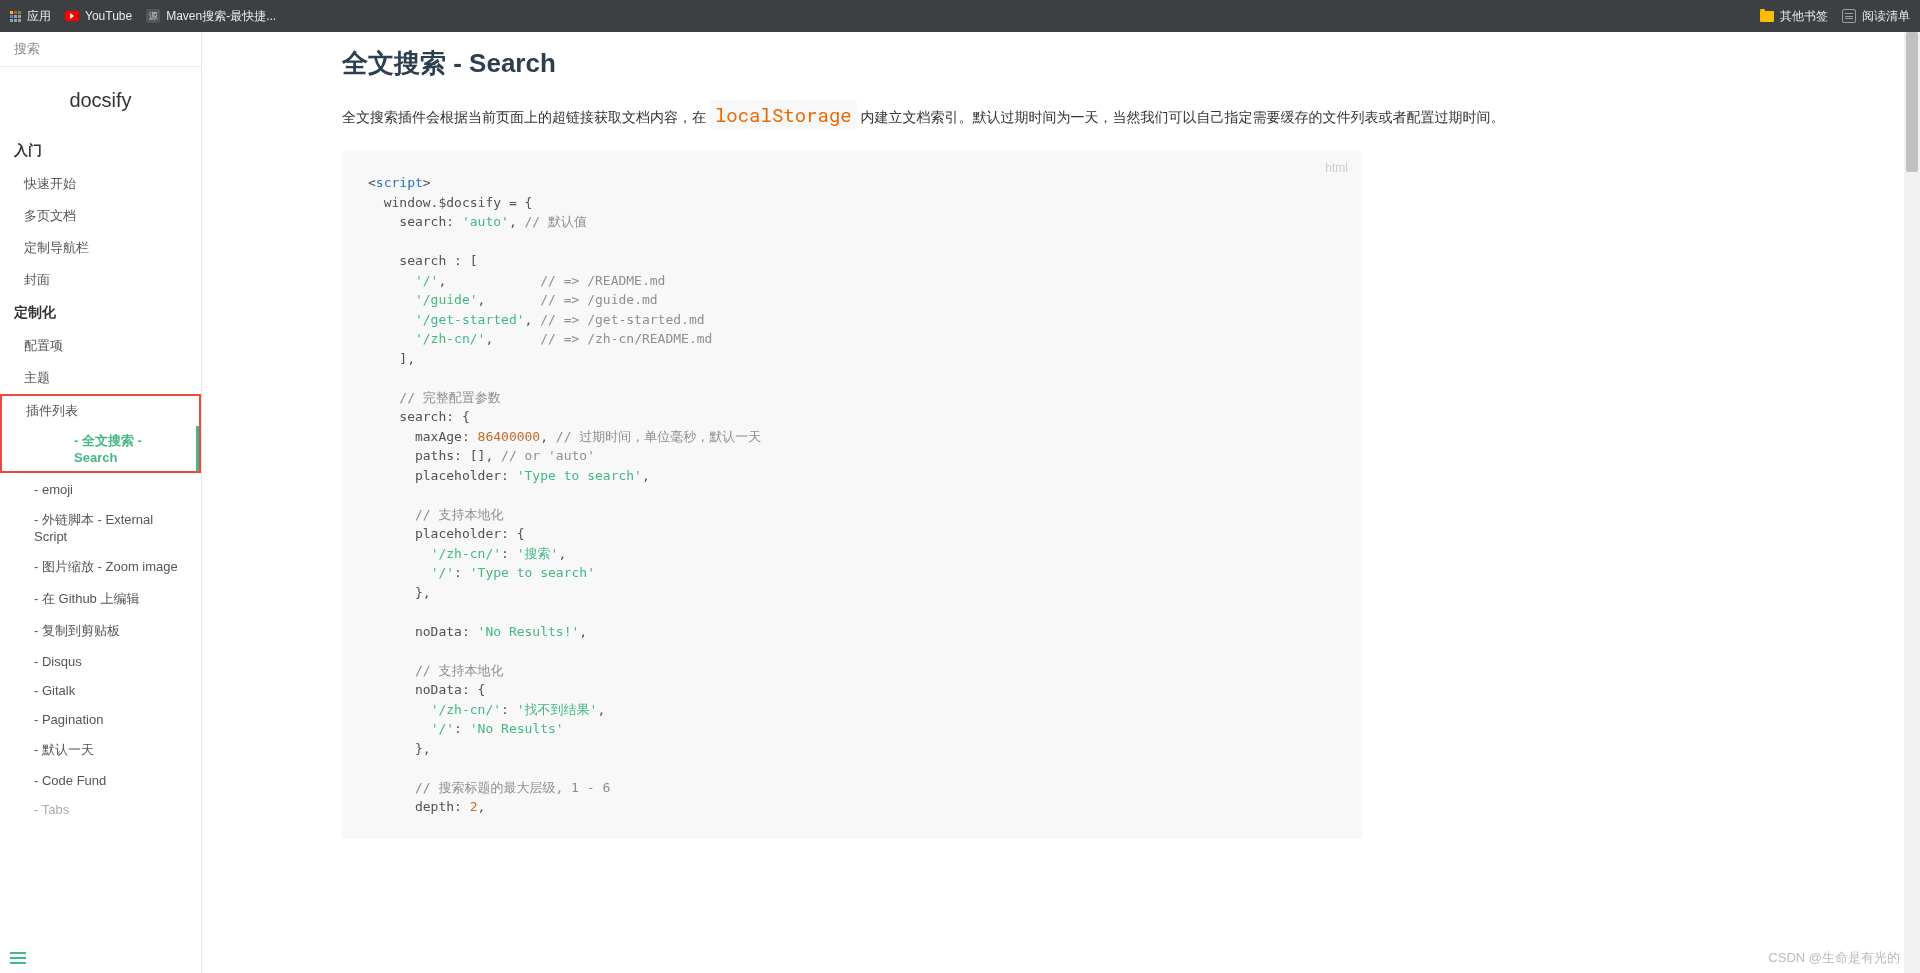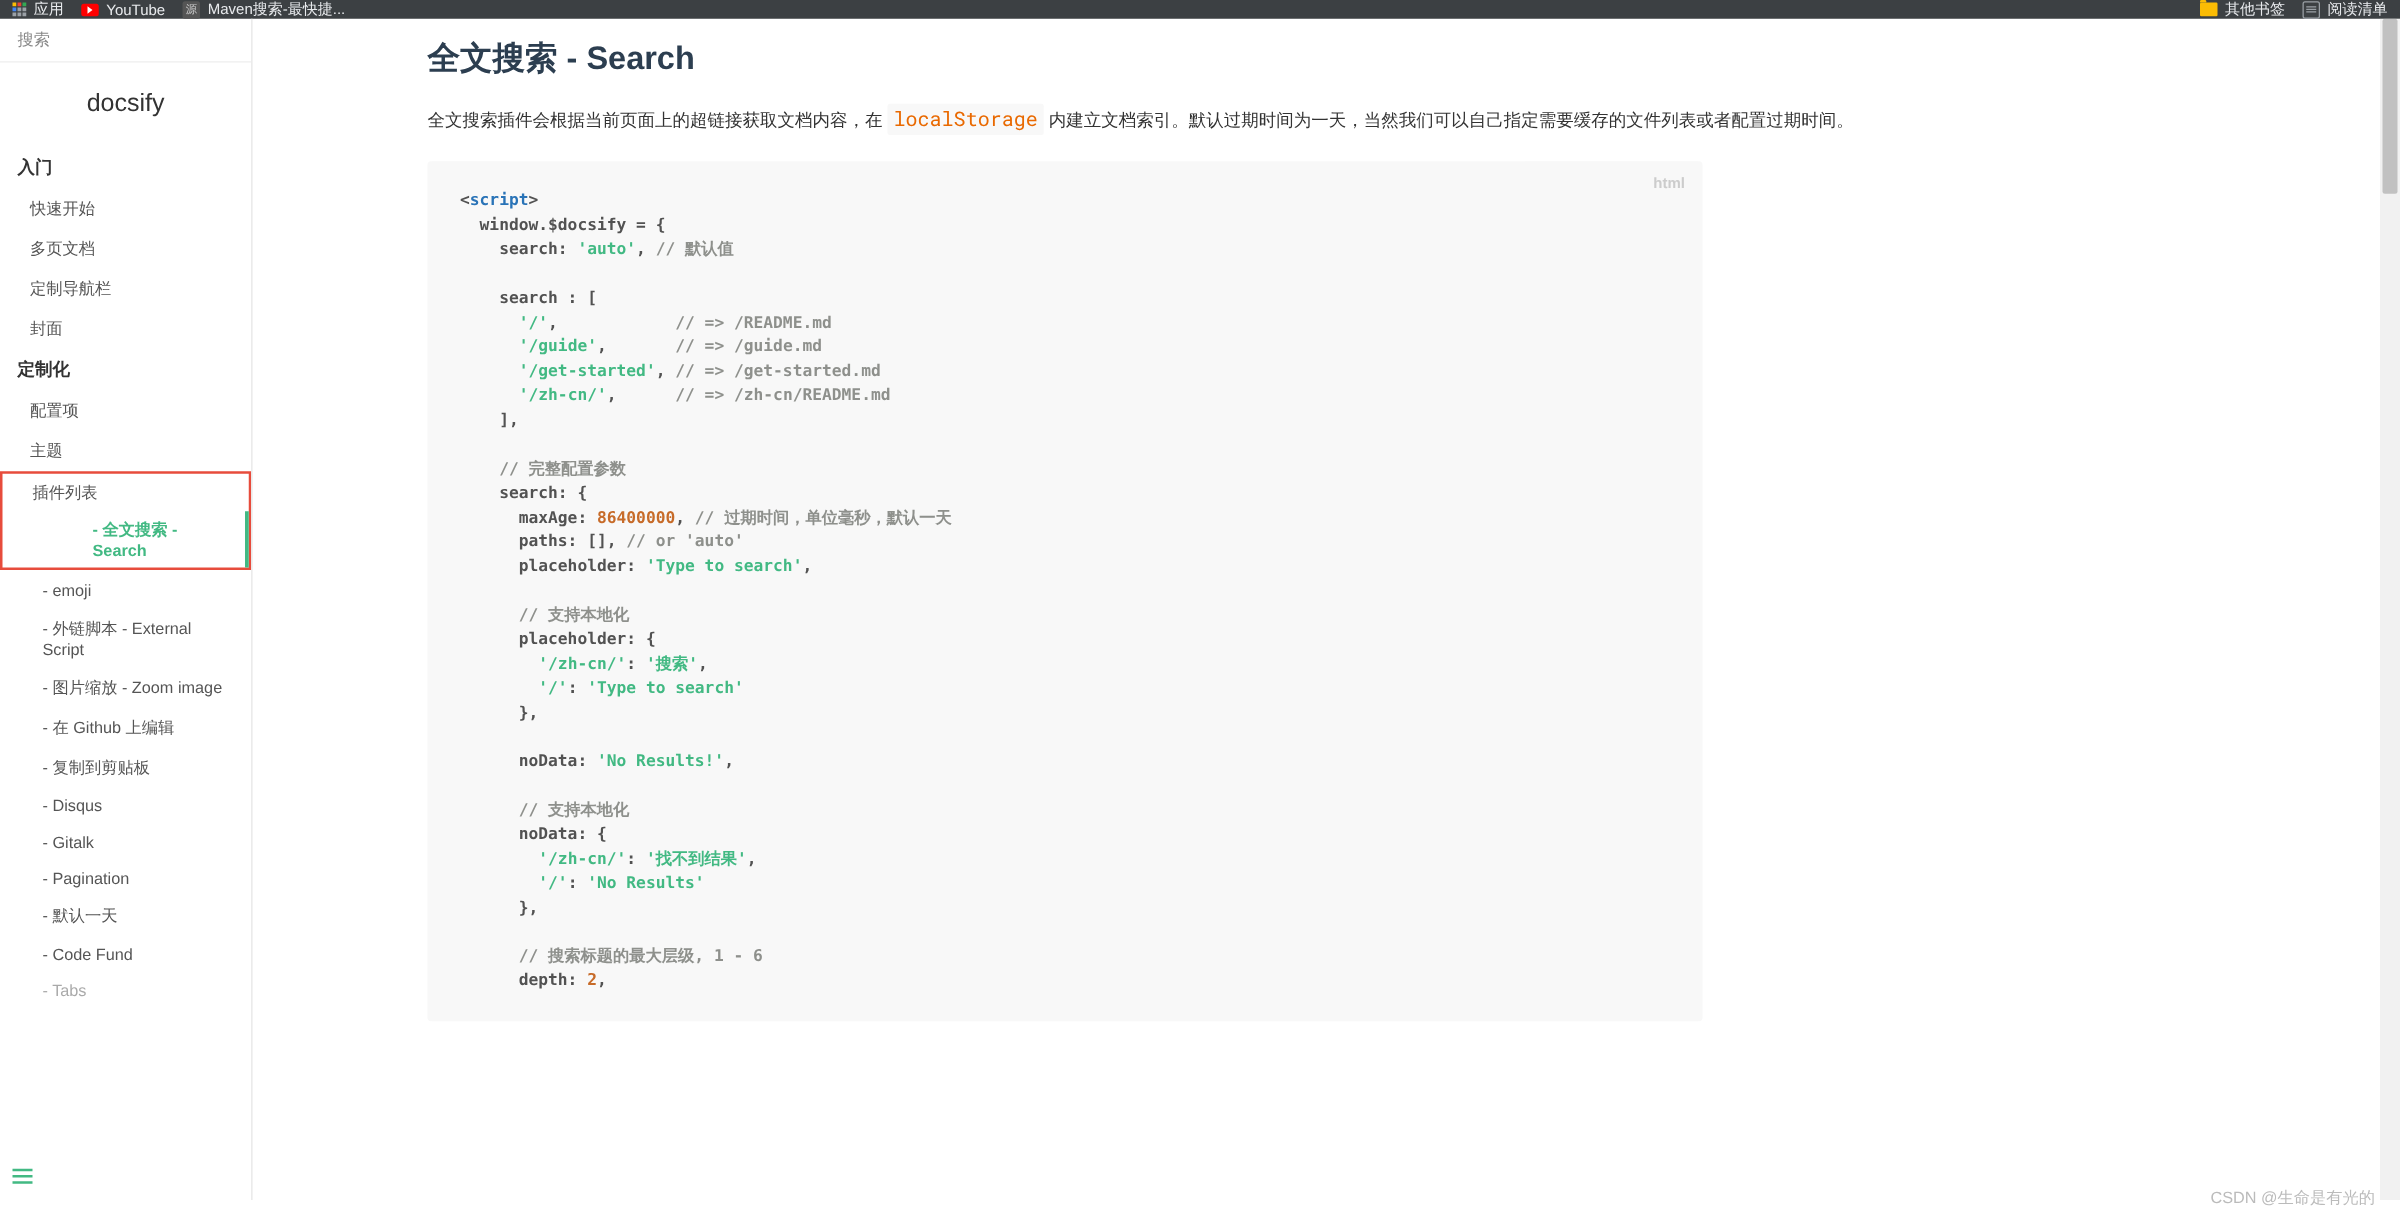--- a/index.html
+++ b/index.html
@@ -1,18 +1,18 @@
 <!DOCTYPE html>
 <html><head>
   <meta charset="utf-8">
   <style>
     * { margin: 0; padding: 0; box-sizing: border-box; }
     body { font-family: -apple-system, BlinkMacSystemFont, "Segoe UI", "Microsoft YaHei", sans-serif; font-size: 13px; color: #333; overflow: hidden; }
     
-    .browser-top { height: 15px; background: #3c4043; display: flex; align-items: center; justify-content: space-between; padding: 0 10px; color: #e8eaed; font-size: 12px; }
+    .browser-top { height: 32px; background: #3c4043; display: flex; align-items: center; justify-content: space-between; padding: 0 10px; color: #e8eaed; font-size: 12px; }
     .bookmarks-left { display: flex; align-items: center; gap: 14px; }
     .bookmarks-right { display: flex; align-items: center; gap: 14px; padding-left: 41px; }
     .bookmark-item { display: flex; align-items: center; gap: 6px; cursor: pointer; }
     .apps-icon { display: grid; grid-template-columns: repeat(3, 3px); grid-template-rows: repeat(3, 3px); gap: 1px; }
     .apps-icon span { background: #9aa0a6; }
     .apps-icon span:nth-child(1) { background: #fbbc04; }
     .apps-icon span:nth-child(2) { background: #ea4335; }
     .apps-icon span:nth-child(3) { background: #34a853; }
     .apps-icon span:nth-child(4) { background: #4285f4; }
     .yt-icon { width: 14px; height: 10px; background: #ff0000; border-radius: 2px; position: relative; }
@@ -39,23 +39,23 @@
     .hamburger { position: absolute; bottom: 10px; left: 10px; cursor: pointer; }
     .hamburger span { display: block; width: 16px; height: 2px; background: #42b983; margin: 3px 0; }
     
     .content-wrap { flex: 1; display: flex; overflow: hidden; }
     .content { flex: 1; overflow-y: auto; padding: 0 40px 40px 140px; }
     .fake-scrollbar { width: 16px; background: #f1f1f1; position: relative; }
     .fake-thumb { position: absolute; top: 0; left: 2px; width: 12px; height: 140px; background: #c1c1c1; border-radius: 2px; }
     
     h1.page-title { font-size: 26px; font-weight: 600; color: #2c3e50; margin: 14px 0 18px; }
     .desc { font-size: 14px; color: #333; line-height: 1.7; margin-bottom: 20px; }
-    .inline-code { color: #e96900; font-family: "Roboto Mono", Monaco, monospace; font-size: 16px; background: #f8f8f8; padding: 2px 5px; border-radius: 2px; }
-    
-    .code-block { background: #f8f8f8; border-radius: 3px; position: relative; padding: 22px 26px; font-family: "Roboto Mono", Monaco, Consolas, monospace; font-size: 13px; line-height: 1.5; color: #525252; overflow-x: auto; max-width: 1020px; font-weight: bold; }
+    .inline-code { color: #e96900; font-family: "Roboto Mono", Monaco, monospace; font-size: 19px; background: #f8f8f8; padding: 2px 5px; border-radius: 2px; }
+    
+    .code-block { background: #f8f8f8; border-radius: 3px; position: relative; padding: 22px 26px; font-family: "Roboto Mono", Monaco, Consolas, monospace; font-size: 13px; line-height: 1.5; color: #525252; overflow-x: auto; max-width: 1020px; }
     .code-lang { position: absolute; top: 8px; right: 14px; color: #ccc; font-size: 12px; font-family: -apple-system, sans-serif; }
     .code-block pre { white-space: pre; }
     .c-punc { color: #525252; }
     .c-tag { color: #2973b7; }
     .c-str { color: #42b983; }
     .c-com { color: #8e908c; }
     .c-num { color: #c76b29; }
     
     .watermark { position: fixed; bottom: 6px; right: 20px; color: #bbb; font-size: 13px; }
     

